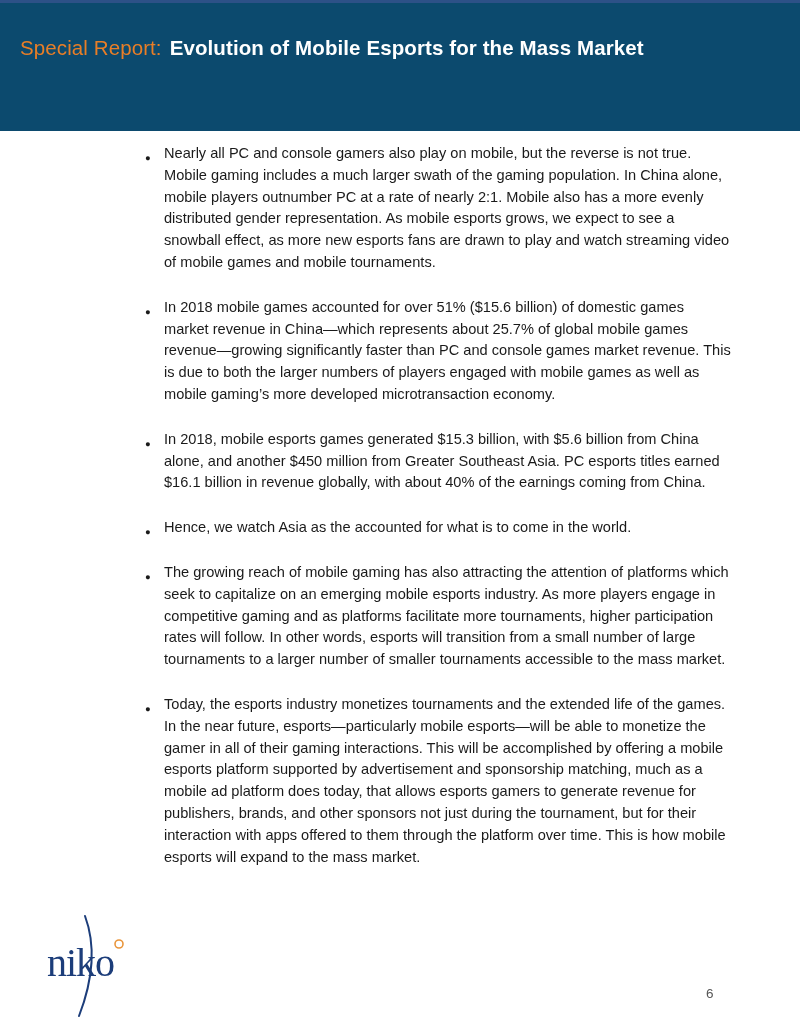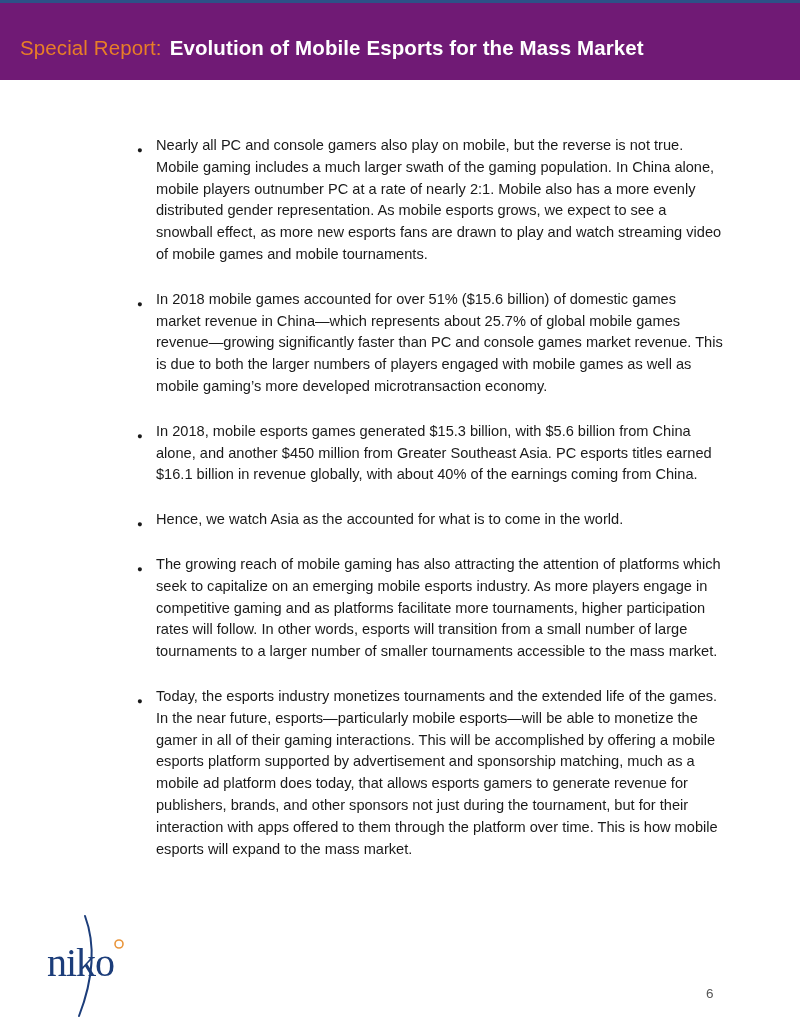--- a/index.html
+++ b/index.html
@@ -10,22 +10,22 @@
     position: relative;
     font-family: "Liberation Sans", sans-serif;
     overflow: hidden;
   }
 
   
   .report-header {
     position: absolute;
     top: 0; left: 0;
     width: 800px;
-    height: 80px;
-    background: #701a75;
+    height: 131px;
+    background: #0c4a6e;
     border-top: 3px solid #2d5187;
     box-sizing: border-box;
   }
   .report-header .title-line {
     position: absolute;
     left: 20px;
     top: 33px;
     font-size: 20.5px;
     white-space: nowrap;
     letter-spacing: 0.1px;
@@ -39,21 +39,21 @@
     color: #ffffff;
     font-weight: bold;
   }
 
   
   ul.bullet-list {
     position: absolute;
     top: 131px;
     left: 133px;
     width: 586px;
-    margin: 4px;
+    margin: 12px;
     padding: 0;
   }
   ul.bullet-list li {
     list-style: none;
     position: relative;
     padding-left: 19px;
     margin: 0 0 23px 0;
     font-size: 14.6px;
     line-height: 21.8px;
     color: #1a1a1a;

